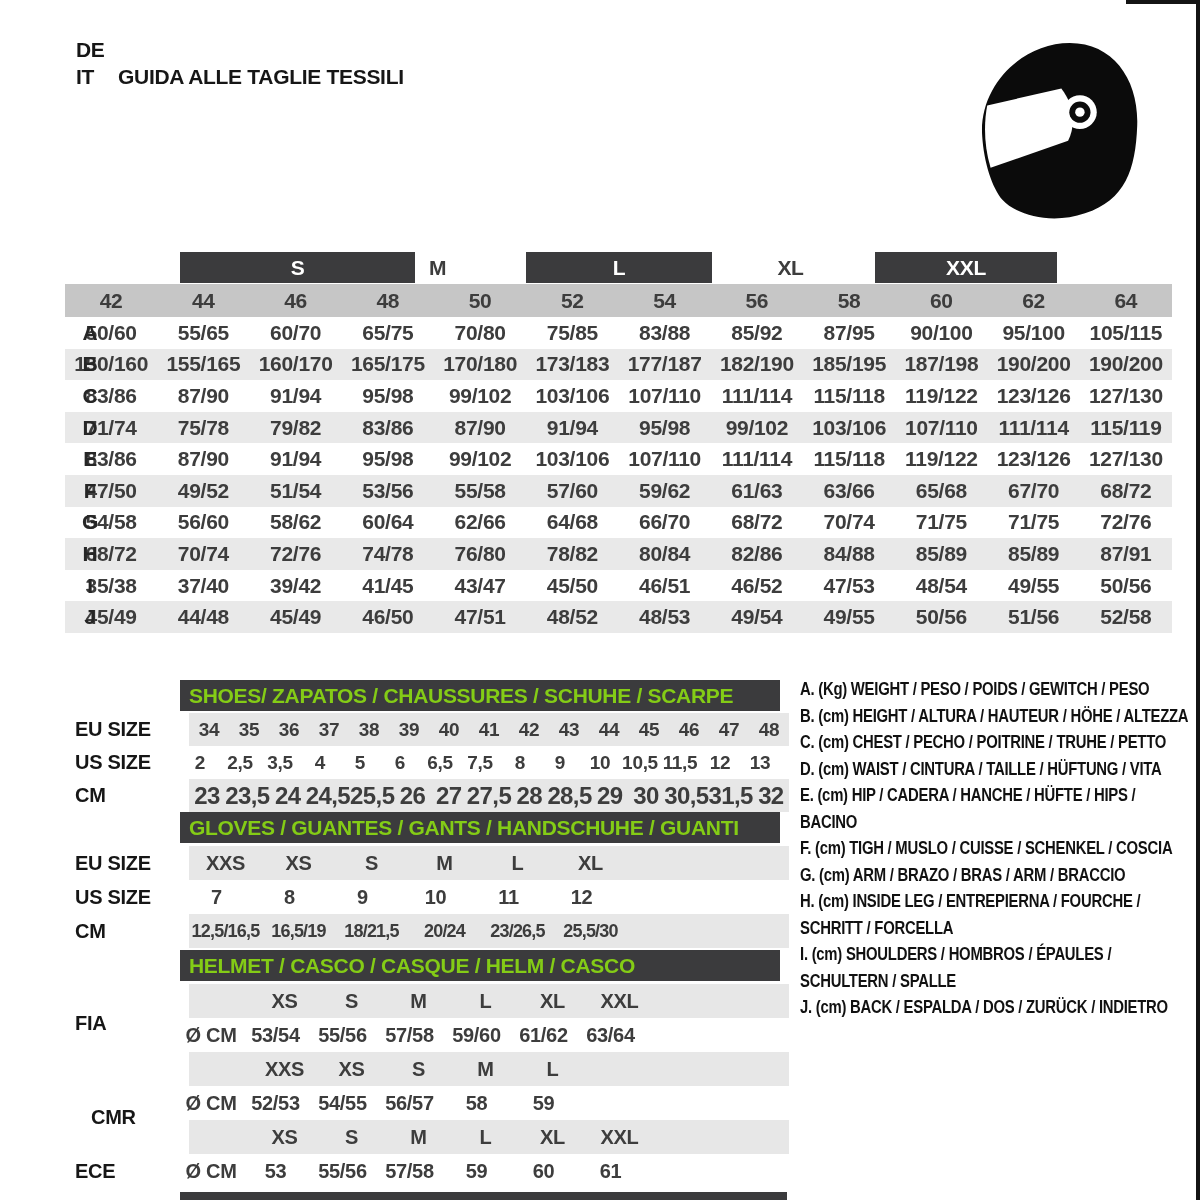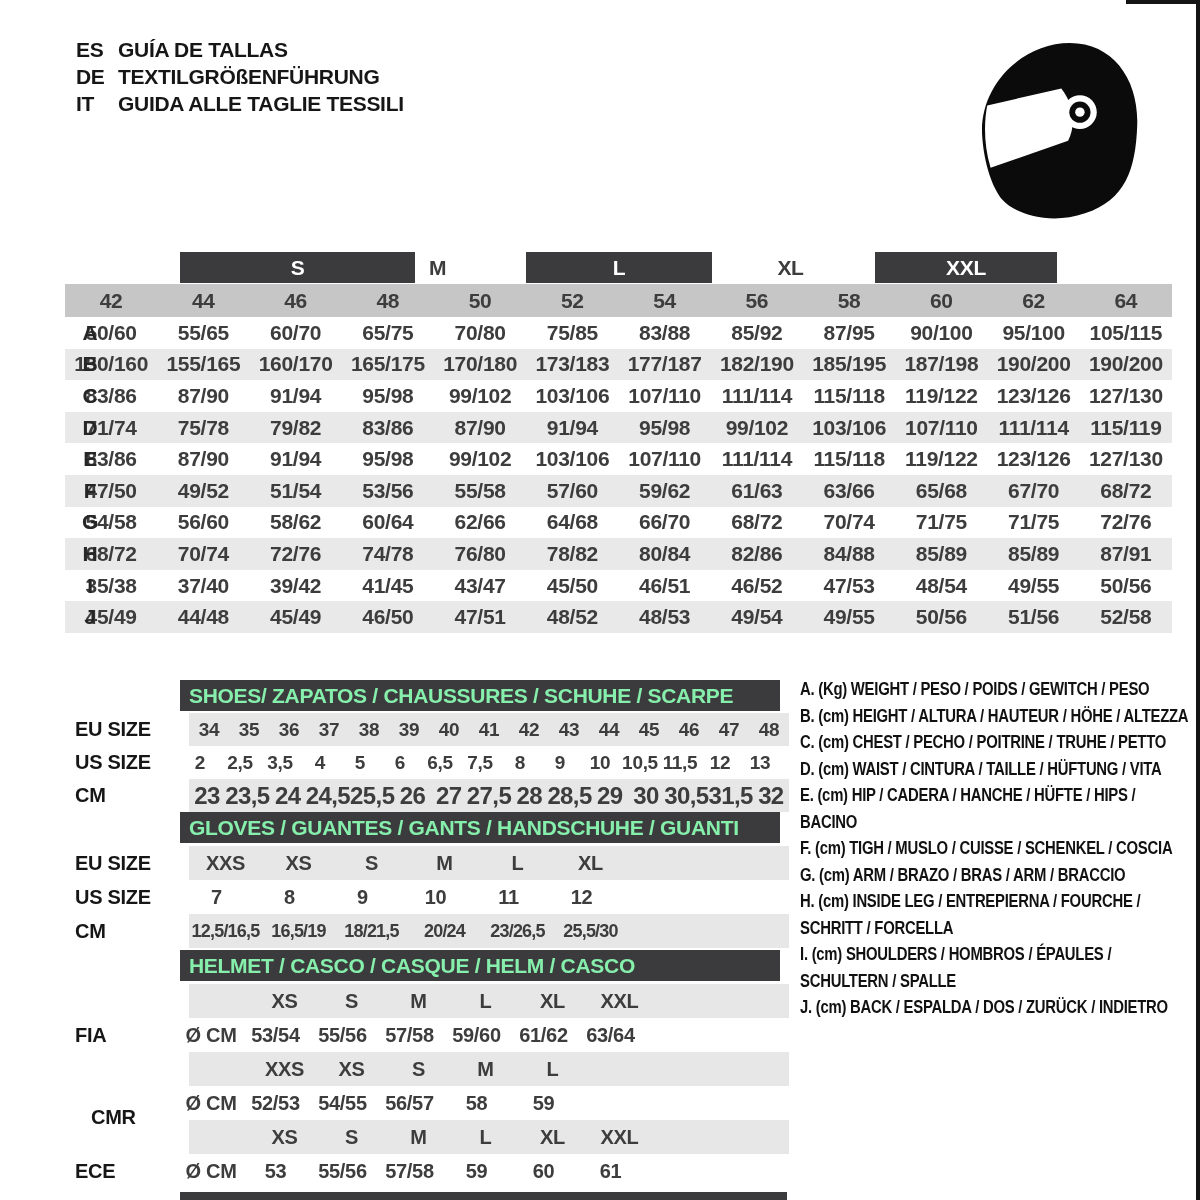--- a/index.html
+++ b/index.html
@@ -31,21 +31,21 @@
   #main-table{position:absolute;left:65px;top:317px;width:1107px;}
   .mrow{position:relative;height:31.6px;display:grid;grid-template-columns:repeat(12,1fr);
         align-items:center;text-align:center;font-size:21px;}
   .mrow.striped{background:#e9e9e9;}
   .mletter{position:absolute;left:12px;top:0;width:26px;height:100%;display:flex;align-items:center;justify-content:center;color:#262626;}
   .mcell{white-space:nowrap;}
 
   
   .subsec{position:absolute;left:0;width:1200px;height:0;}
   #shoes-sec{top:680px;} #gloves-sec{top:812px;} #helmet-sec{top:950px;}
-  .sec-header{position:absolute;left:180px;top:0;width:600px;height:31px;background:#3b3b3d;color:#86efac;
+  .sec-header{position:absolute;left:180px;top:0;width:600px;height:31px;background:#3b3b3d;color:#84cc16;
     display:flex;align-items:center;padding-left:9px;box-sizing:border-box;font-size:21px;white-space:nowrap;}
   .srow{position:absolute;left:180px;width:600px;display:grid;align-items:center;text-align:center;}
   .srow.striped{background:#e7e7e7;margin-left:9px;}
   .srow-label{position:absolute;left:75px;width:102px;display:flex;align-items:center;font-size:20px;color:#161616;white-space:nowrap;}
   .scell{white-space:nowrap;}
   .shoes-grid{grid-template-columns:repeat(15,1fr);font-size:19px;}
   #shoes-sec .r2{font-size:24px;letter-spacing:-0.6px;}
   .gloves-grid{grid-template-columns:repeat(6,73px) 1fr;font-size:20px;}
   #gloves-sec .r2{font-size:18px;letter-spacing:-0.8px;}
   .helmet-grid{grid-template-columns:62px repeat(6,67px) 1fr;font-size:20px;}
@@ -59,26 +59,21 @@
   .edge-top{position:absolute;right:0;top:0;width:74px;height:4px;background:#141414;}
   .bottom-bar{position:absolute;left:180px;top:1192px;width:607px;height:8px;background:#3b3b3d;}
 </style>
 </head>
 <body>
 
 <div class="page">
 
   <div id="langs">
       <div class="lang-row">
-        <span class="lang-code">ES</span>
-        <span class="lang-label">GUÍA DE TALLAS</span>
-      </div>
-      <div class="lang-row">
         <span class="lang-code">DE</span>
-        <span class="lang-label">TEXTILGRÖßENFÜHRUNG</span>
       </div>
       <div class="lang-row">
         <span class="lang-code">IT</span>
         <span class="lang-label">GUIDA ALLE TAGLIE TESSILI</span>
       </div>
     </div>
 
   <svg id="helmet-art" viewBox="0 0 100 108" xmlns="http://www.w3.org/2000/svg">
     <path d="M 57 3 C 83 3 98 25 97 52 C 96 78 90 96 66 104 C 46 111 25 105 17 96 C 11 89 6 74 5 58 C 3 29 28 3 57 3 Z" fill="#0b0b0b"></path>
     <path d="M 8 40 L 52 30 C 59 39 61 51 56 61 L 10 77 C 6 64 6 50 8 40 Z" fill="#ffffff"></path>
@@ -354,21 +349,21 @@
     <div class="sec-header">HELMET / CASCO / CASQUE / HELM / CASCO</div>
   <div class="srow helmet-grid striped" style="top: 34px; height: 34px;">
         <span class="scell"></span>
         <span class="scell">XS</span>
         <span class="scell">S</span>
         <span class="scell">M</span>
         <span class="scell">L</span>
         <span class="scell">XL</span>
         <span class="scell">XXL</span>
       </div>
-      <div class="srow-label" style="top: 68px; height: 34px; text-align: center;">FIA</div>
+      <div class="srow-label" style="top: 56px; height: 34px; text-align: center;">FIA</div>
       <div class="srow helmet-grid" style="top: 68px; height: 34px;">
         <span class="scell">Ø CM</span>
         <span class="scell">53/54</span>
         <span class="scell">55/56</span>
         <span class="scell">57/58</span>
         <span class="scell">59/60</span>
         <span class="scell">61/62</span>
         <span class="scell">63/64</span>
       </div>
       <div class="srow helmet-grid striped" style="top: 102px; height: 34px;">

